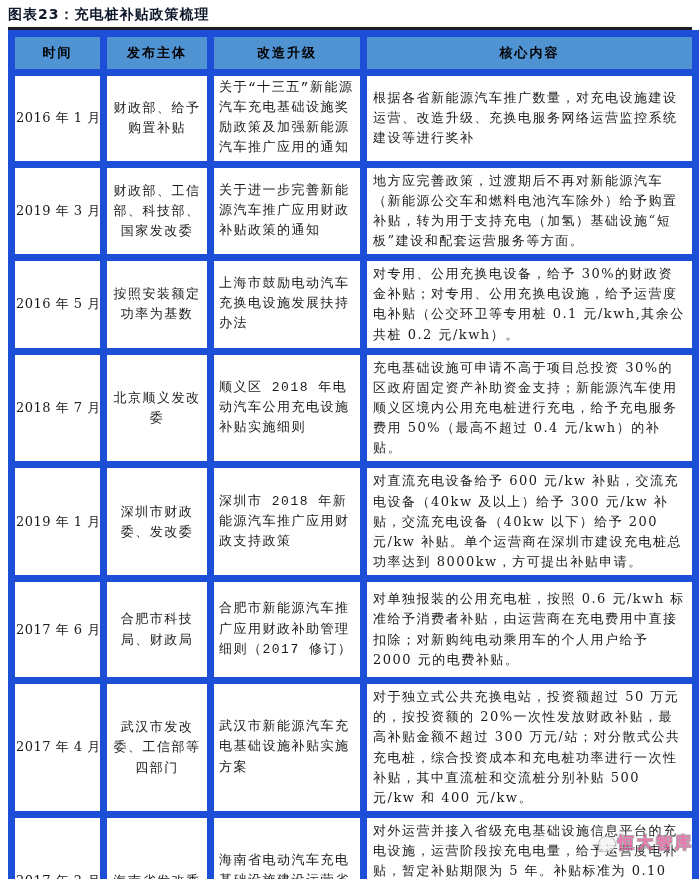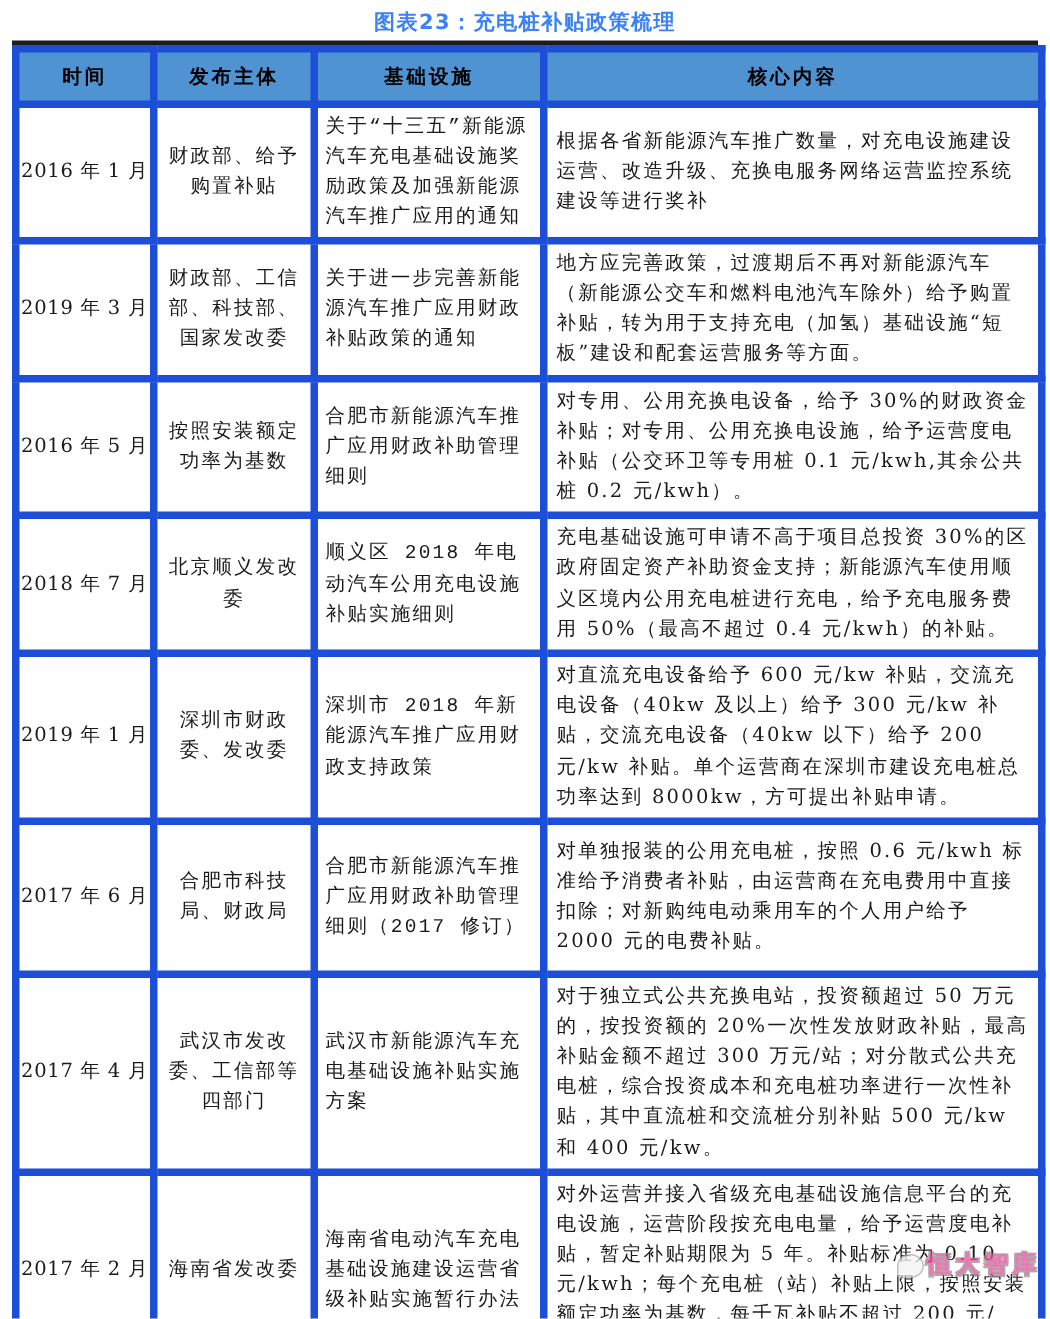--- a/index.html
+++ b/index.html
@@ -9,34 +9,33 @@
     position:relative;
     font-family:"DejaVu Serif","Liberation Serif",serif;
     color:#1a1a1a;
     overflow:hidden;
   }
   .page{padding:3px 8px 0 8px;}
   .chart-title{
     font-family:"DejaVu Sans","Liberation Sans",sans-serif;
     font-weight:bold;
     font-size:14px;
-    text-align:center;
     letter-spacing:1px;
     padding:3px 0 3px 0;
-    color:#3b82f6;
+    color:#0f172a;
   }
   .rule-top{height:3px;background:#1c1c24;margin:0;}
   table.policy{
     width:100%;
     border-collapse:collapse;
     table-layout:fixed;
     border:1px solid #3a3a3a;
   }
   table.policy th, table.policy td{
-    border:5px solid #1d4ed8;
+    border:7px solid #1d4ed8;
     vertical-align:middle;
   }
   table.policy th{
     background:#4f93d2;
     font-family:"DejaVu Sans","Liberation Sans",sans-serif;
     font-weight:bold;
     font-size:13px;
     color:#000;
     height:30px;
     letter-spacing:2px;
@@ -96,41 +95,41 @@
     <colgroup>
       <col class="c1">
         <col class="c2">
         <col class="c3">
         <col class="c4">
     </colgroup>
     <thead>
       <tr>
         <th>时间</th>
         <th>发布主体</th>
-        <th>基础设施</th>
+        <th>改造升级</th>
         <th>核心内容</th>
       </tr>
     </thead>
     <tbody>
       <tr>
         <td class="c-time">2016 年 1 月</td>
         <td class="c-issuer">财政部、给予购置补贴</td>
         <td class="c-doc">关于“十三五”新能源汽车充电基础设施奖励政策及加强新能源汽车推广应用的通知</td>
         <td class="c-content">根据各省新能源汽车推广数量，对充电设施建设运营、改造升级、充换电服务网络运营监控系统建设等进行奖补</td>
       </tr>
       <tr>
         <td class="c-time">2019 年 3 月</td>
         <td class="c-issuer">财政部、工信部、科技部、国家发改委</td>
         <td class="c-doc">关于进一步完善新能源汽车推广应用财政补贴政策的通知</td>
         <td class="c-content">地方应完善政策，过渡期后不再对新能源汽车（新能源公交车和燃料电池汽车除外）给予购置补贴，转为用于支持充电（加氢）基础设施“短板”建设和配套运营服务等方面。</td>
       </tr>
       <tr>
         <td class="c-time">2016 年 5 月</td>
         <td class="c-issuer">按照安装额定功率为基数</td>
-        <td class="c-doc">合肥市新能源汽车推广应用财政补助管理细则</td>
+        <td class="c-doc">上海市鼓励电动汽车充换电设施发展扶持办法</td>
         <td class="c-content">对专用、公用充换电设备，给予 30%的财政资金补贴；对专用、公用充换电设施，给予运营度电补贴（公交环卫等专用桩 0.1 元/kwh,其余公共桩 0.2 元/kwh）。</td>
       </tr>
       <tr>
         <td class="c-time">2018 年 7 月</td>
         <td class="c-issuer">北京顺义发改委</td>
         <td class="c-doc">顺义区 2018 年电动汽车公用充电设施补贴实施细则</td>
         <td class="c-content">充电基础设施可申请不高于项目总投资 30%的区政府固定资产补助资金支持；新能源汽车使用顺义区境内公用充电桩进行充电，给予充电服务费用 50%（最高不超过 0.4 元/kwh）的补贴。</td>
       </tr>
       <tr>
         <td class="c-time">2019 年 1 月</td>

